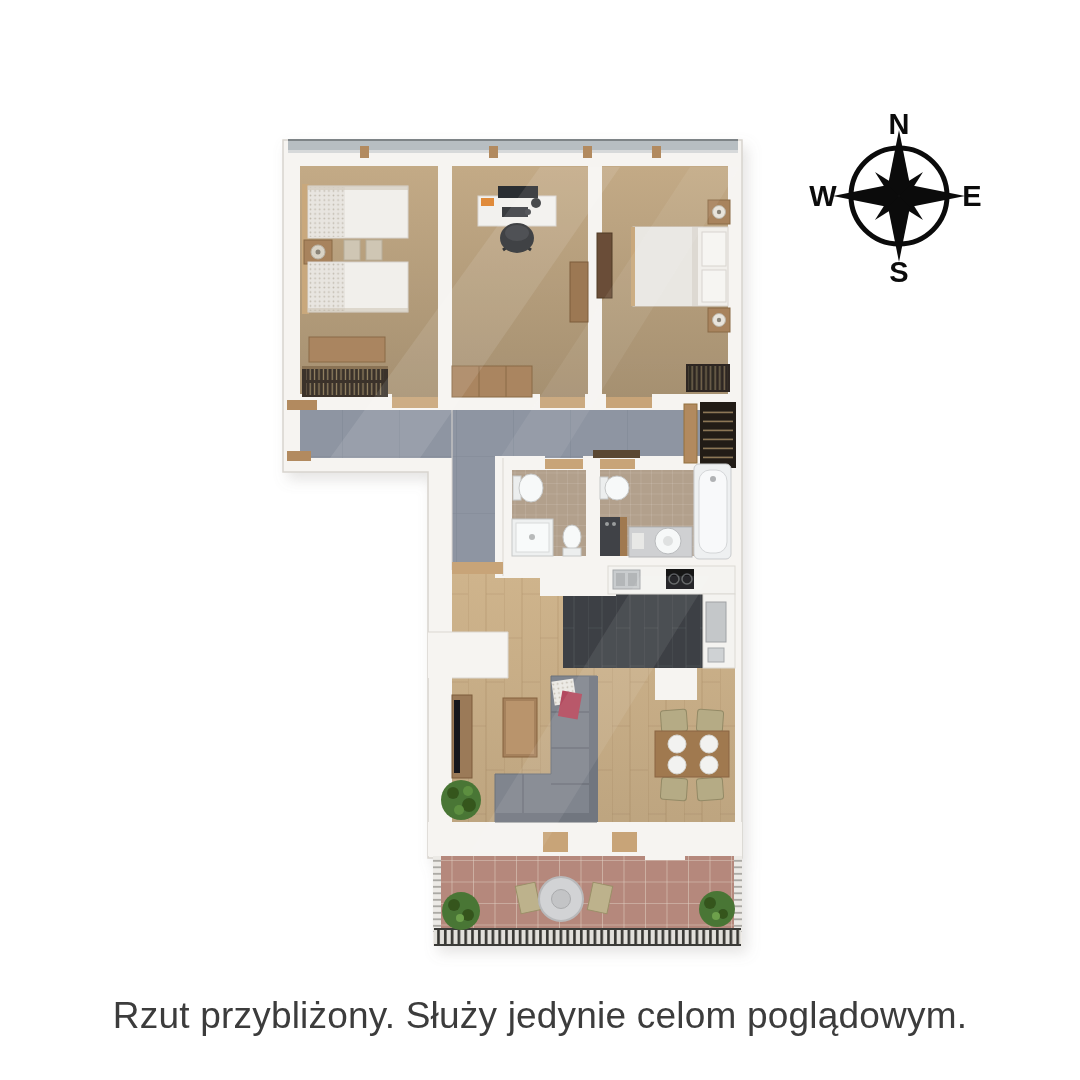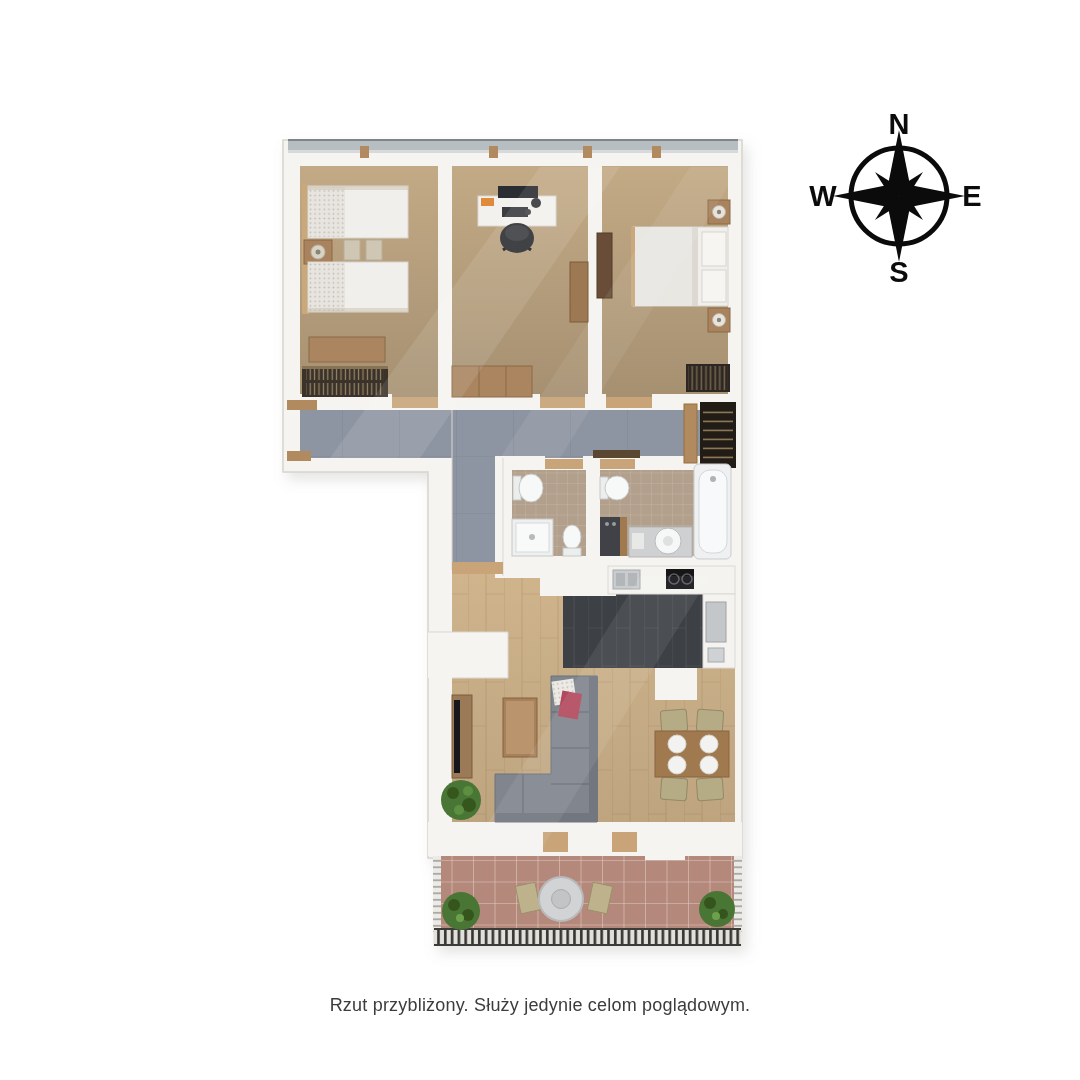--- a/index.html
+++ b/index.html
@@ -1,20 +1,20 @@
 <!DOCTYPE html>
 <html><head>
 <meta charset="utf-8">
 <style>
   html,body{margin:0;padding:0;background:#ffffff;}
   .stage{position:relative;width:1080px;height:1080px;background:#ffffff;overflow:hidden;
          font-family:"Liberation Sans",sans-serif;}
   .stage svg{position:absolute;left:0;top:0;}
   .caption{position:absolute;left:0;top:995px;width:100%;text-align:center;
-           font-size:18px;letter-spacing:.2px;color:#3c3c3c;}
+           font-size:37px;letter-spacing:.2px;color:#3c3c3c;}
   .compass-letter{font-family:"Liberation Sans",sans-serif;font-weight:700;font-size:29px;fill:#0b0b0b;}
 </style>
 </head>
 <body>
 
 <div class="stage">
 <svg width="1080" height="1080" viewBox="0 0 1080 1080">
   <defs>
     <filter id="soft" x="-10%" y="-10%" width="125%" height="125%">
       <feDropShadow dx="5" dy="7" stdDeviation="7" flood-color="#8a8680" flood-opacity="0.22"></feDropShadow>

